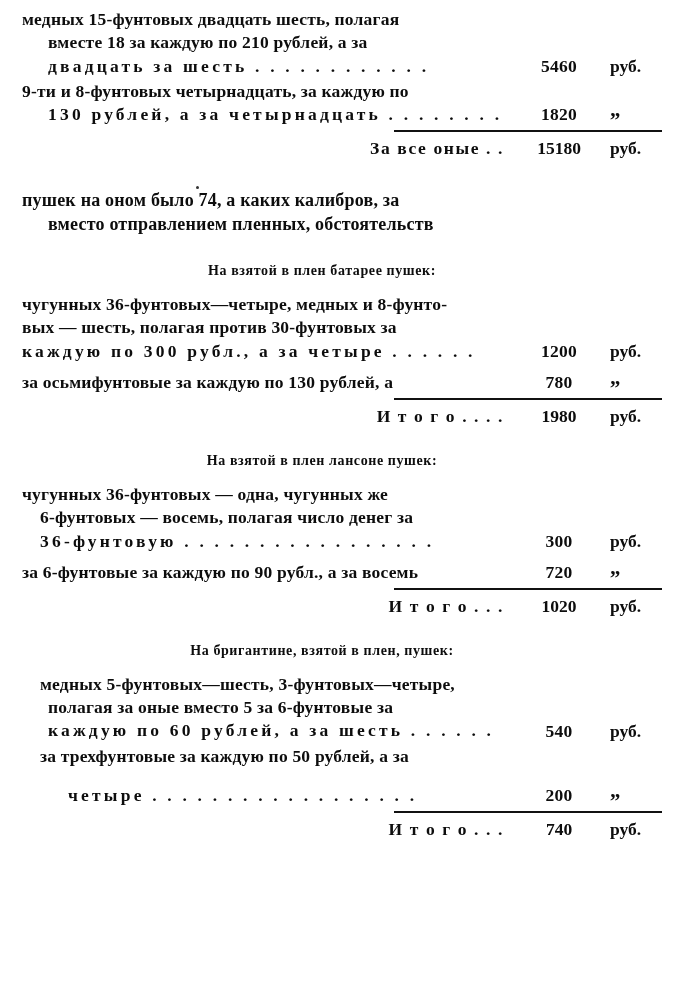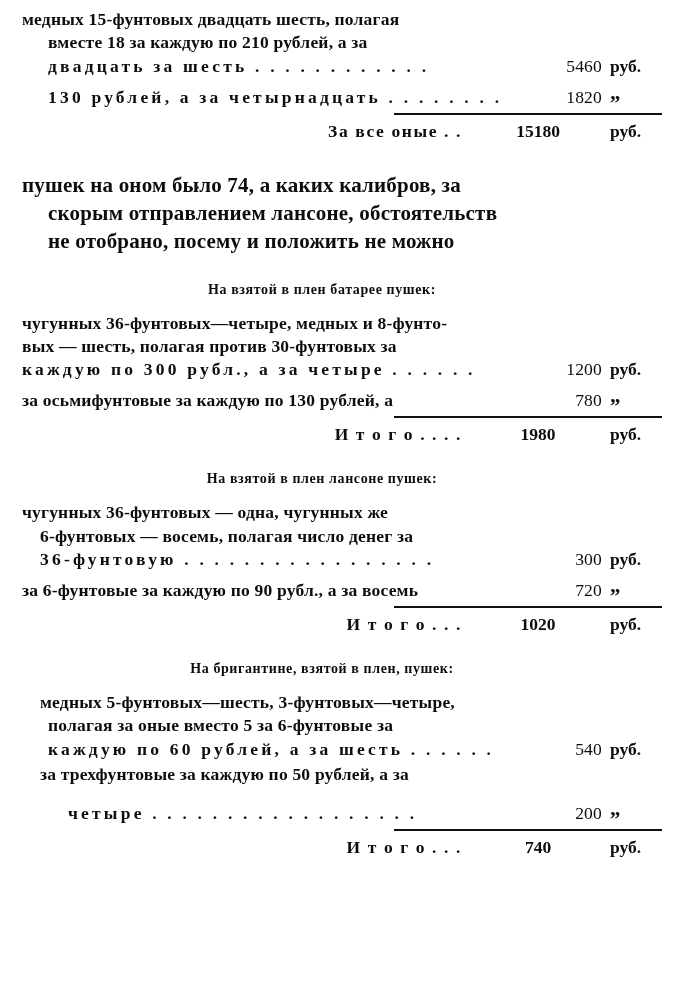--- a/index.html
+++ b/index.html
@@ -32,23 +32,23 @@
   .entry .txt {
     flex: 1 1 auto;
     font-size: 17.5px;
     line-height: 1.33;
     letter-spacing: 0.2px;
     font-weight: 700;
   }
   .entry .amt {
     flex: 0 0 auto;
     width: 86px;
-    text-align: right;
-    font-size: 17.5px;
-    font-weight: 400;
+    text-align: center;
+    font-size: 17.5px;
+    font-weight: 700;
     padding-bottom: 1px;
     letter-spacing: 0.2px;
   }
   .entry .unit {
     flex: 0 0 auto;
     width: 52px;
     text-align: left;
     padding-left: 8px;
     font-size: 17.5px;
     font-weight: 700;
@@ -79,21 +79,20 @@
     flex: 0 0 auto;
     width: 268px;
     border-top: 2px solid #111;
     height: 0;
   }
 
   .total {
     display: flex;
     align-items: baseline;
     margin-top: 6px;
-    gap: 21px;
   }
   .total .lbl {
     flex: 1 1 auto;
     text-align: right;
     padding-right: 12px;
     font-size: 17.5px;
     font-weight: 700;
     letter-spacing: 1.6px;
   }
   .total .amt {
@@ -116,21 +115,21 @@
   .heading {
     text-align: center;
     font-size: 14px;
     font-weight: 700;
     letter-spacing: 0.6px;
     margin: 26px 0 14px 0;
     padding-right: 40px;
   }
 
   .para {
-    font-size: 21px;
+    font-size: 18px;
     font-weight: 700;
     line-height: 1.33;
     letter-spacing: 0.2px;
   }
   .gap-lg { height: 30px; }
 
   .stray-dot {
     position: absolute;
     left: 196px;
     top: 186px;
@@ -152,20 +151,21 @@
       <span class="line1">медных  15-фунтовых двадцать шесть,  полагая</span>
       <span class="line1 ind1">вместе 18 за каждую по 210 рублей, а за</span>
       <span class="line1 ind1 dots">двадцать за шесть . . . . . . . . . . . .</span>
     </div>
     <div class="amt">5460</div>
     <div class="unit">руб.</div>
   </div>
 
   <div class="entry">
     <div class="txt">
+      <span class="line1">9-ти и 8-фунтовых  четырнадцать, за каждую по</span>
       <span class="line1 ind1 dots">130 рублей, а за четырнадцать . . . . . . . .</span>
     </div>
     <div class="amt">1820</div>
     <div class="unit quote">„</div>
   </div>
 
   <div class="rule-wrap">
     <div class="spacer"></div>
     <div class="rule"></div>
   </div>
@@ -174,22 +174,21 @@
     <div class="lbl">За все оные . .</div>
     <div class="amt">15180</div>
     <div class="unit">руб.</div>
   </div>
 
   <div class="gap-lg"></div>
 
 
   <div class="para">
     <span class="line1">пушек на оном было 74, а каких калибров, за</span>
-    <span class="line1 ind1">скорым отправлением лансоне, обстоятельств</span>
-    <span class="line1 ind1">не отобрано, посему и положить не можно</span>
+    <span class="line1 ind1">вместо отправлением пленных, обстоятельств</span>
   </div>
 
   <div class="heading">На взятой в плен батарее пушек:</div>
 
   <div class="entry">
     <div class="txt">
       <span class="line1">чугунных 36-фунтовых—четыре, медных и 8-фунто-</span>
       <span class="line1">вых — шесть, полагая против 30-фунтовых за</span>
       <span class="line1 dots">каждую по 300 рубл., а за четыре . . . . . .</span>
     </div>

